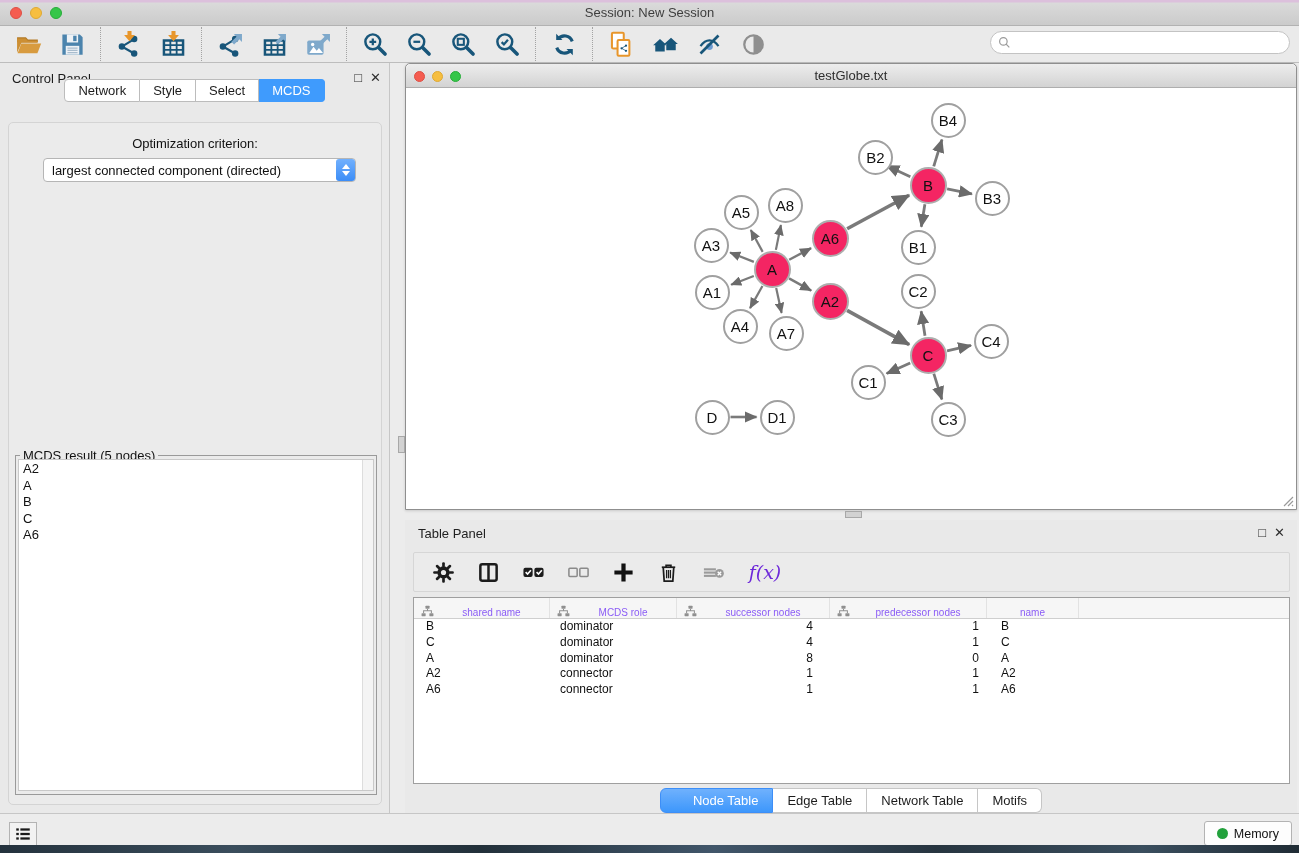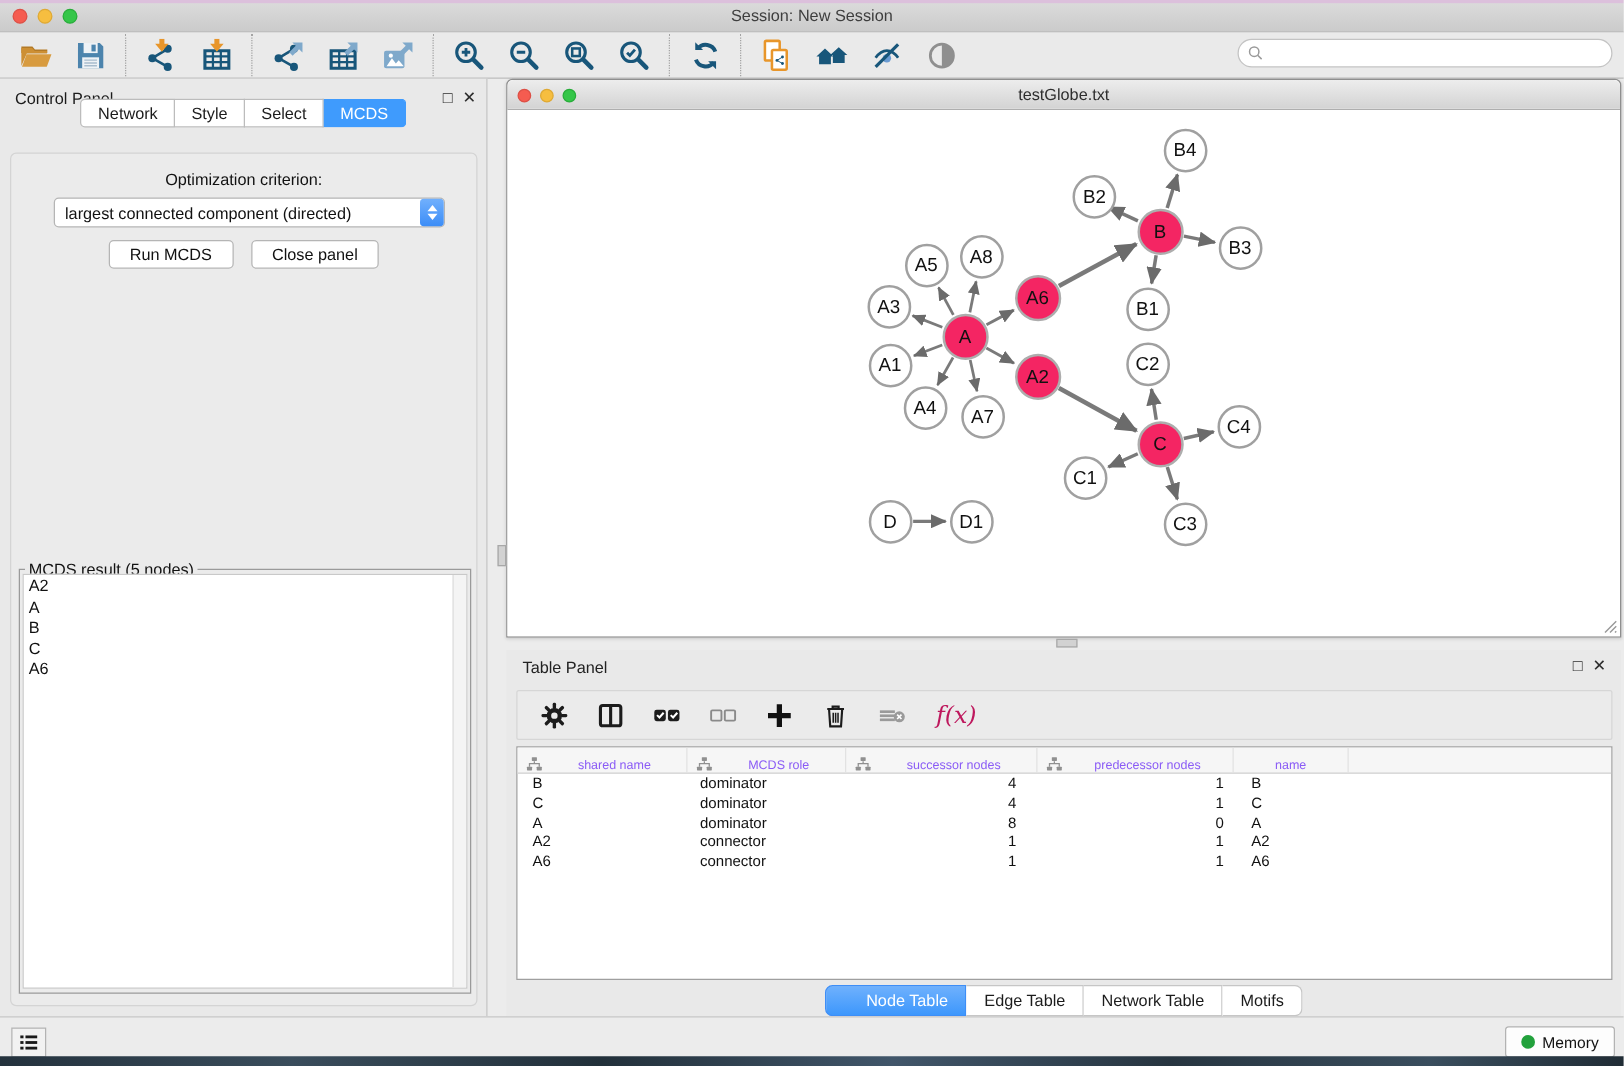--- a/index.html
+++ b/index.html
@@ -77,21 +77,21 @@
 
   
   .table-panel { position:absolute; left:405px; top:520px; width:892px; height:293px; background:#e9e9e9; }
   .tp-head { position:relative; height:26px; }
   .tp-head .panel-title { position:absolute; left:13px; top:6px; }
   .tp-head .panel-btns { position:absolute; right:12px; top:5px; display:flex; gap:8px; font-weight:bold; color:#2d2d2d; }
   .tp-toolbar { position:absolute; left:8px; top:32px; width:877px; height:40px; background:#ebebeb;
     border:1px solid #d6d6d6; border-radius:2px; display:flex; align-items:center; padding-left:14px; gap:15px; }
   .tp-btn { width:30px; height:30px; background:none; border:none; display:flex; align-items:center; justify-content:center; cursor:default; }
   .tp-btn svg { width:23px; height:23px; }
-  .fx-text { font-family:"DejaVu Serif","Liberation Serif",serif; font-style:italic; font-size:19px; color:#be185d; }
+  .fx-text { font-family:"DejaVu Serif","Liberation Serif",serif; font-style:italic; font-size:19px; color:#6d28d9; }
   .tp-table { position:absolute; left:8px; top:77px; width:877px; height:187px; background:#fff; border:1px solid #9f9f9f; overflow:hidden; }
   .thead { display:flex; height:21px; background:#f6f6f6; border-bottom:1px solid #cfcfcf; }
   .th { display:flex; align-items:flex-end; border-right:1px solid #e2e2e2; font-size:10px; color:#8b5cf6; }
   .th svg { width:13px; height:13px; margin-left:7px; }
   .th .lbl { flex:1; text-align:center; padding:0 4px; }
   .trow { display:flex; height:15.8px; font-size:12px; color:#111; }
   .td { overflow:hidden; white-space:nowrap; }
   .c0 { width:136px; padding-left:12px; }
   .c1 { width:127px; padding-left:10px; }
   .c2 { width:153px; text-align:right; padding-right:17px; }
@@ -334,24 +334,20 @@
         <div class="ctab active">MCDS</div>
       </div>
     <div class="cp-content">
       <div class="opt-label">Optimization criterion:</div>
       <div class="criterion">
         <span class="val">largest connected component (directed)</span>
         <span class="stepper">
             <span class="chev-up"></span>
             <span class="chev-dn"></span>
           </span>
-      </div>
-      <div class="cp-buttons">
-        <button class="btn">Run MCDS</button>
-        <button class="btn">Close panel</button>
       </div>
       <div class="result-box">
         <legend>MCDS result (5 nodes)</legend>
         <div class="result-list" id="result-list">
           <div class="scroll"></div>
         <div class="result-item">A2</div>
             <div class="result-item">A</div>
             <div class="result-item">B</div>
             <div class="result-item">C</div>
             <div class="result-item">A6</div>

